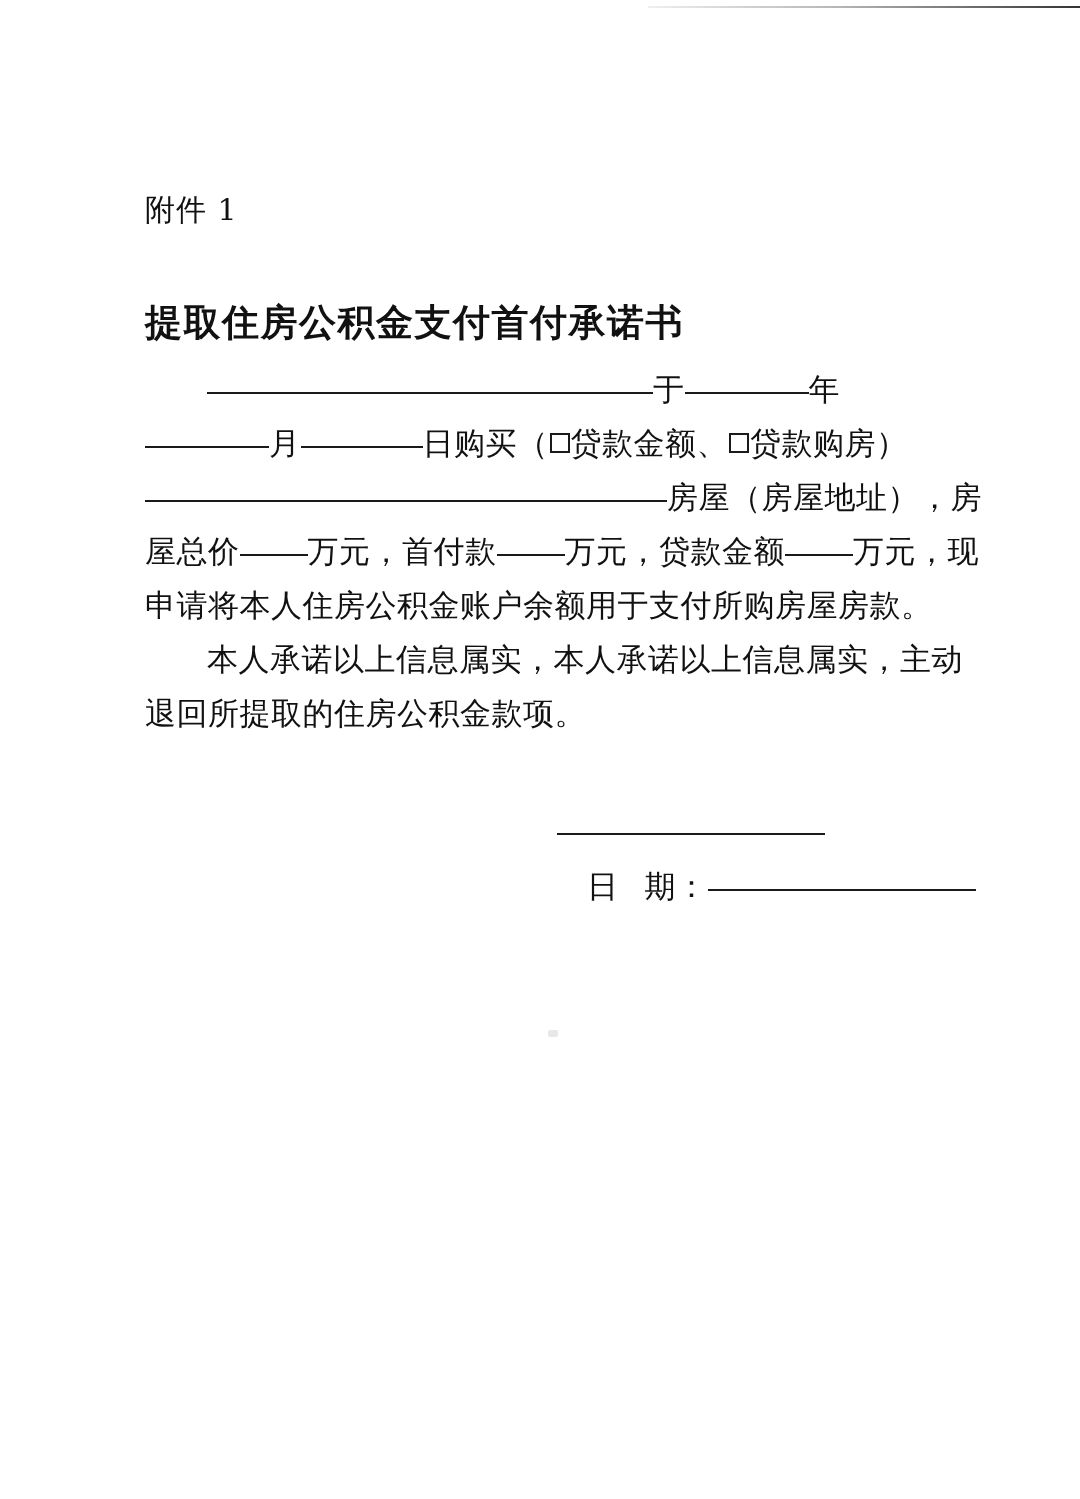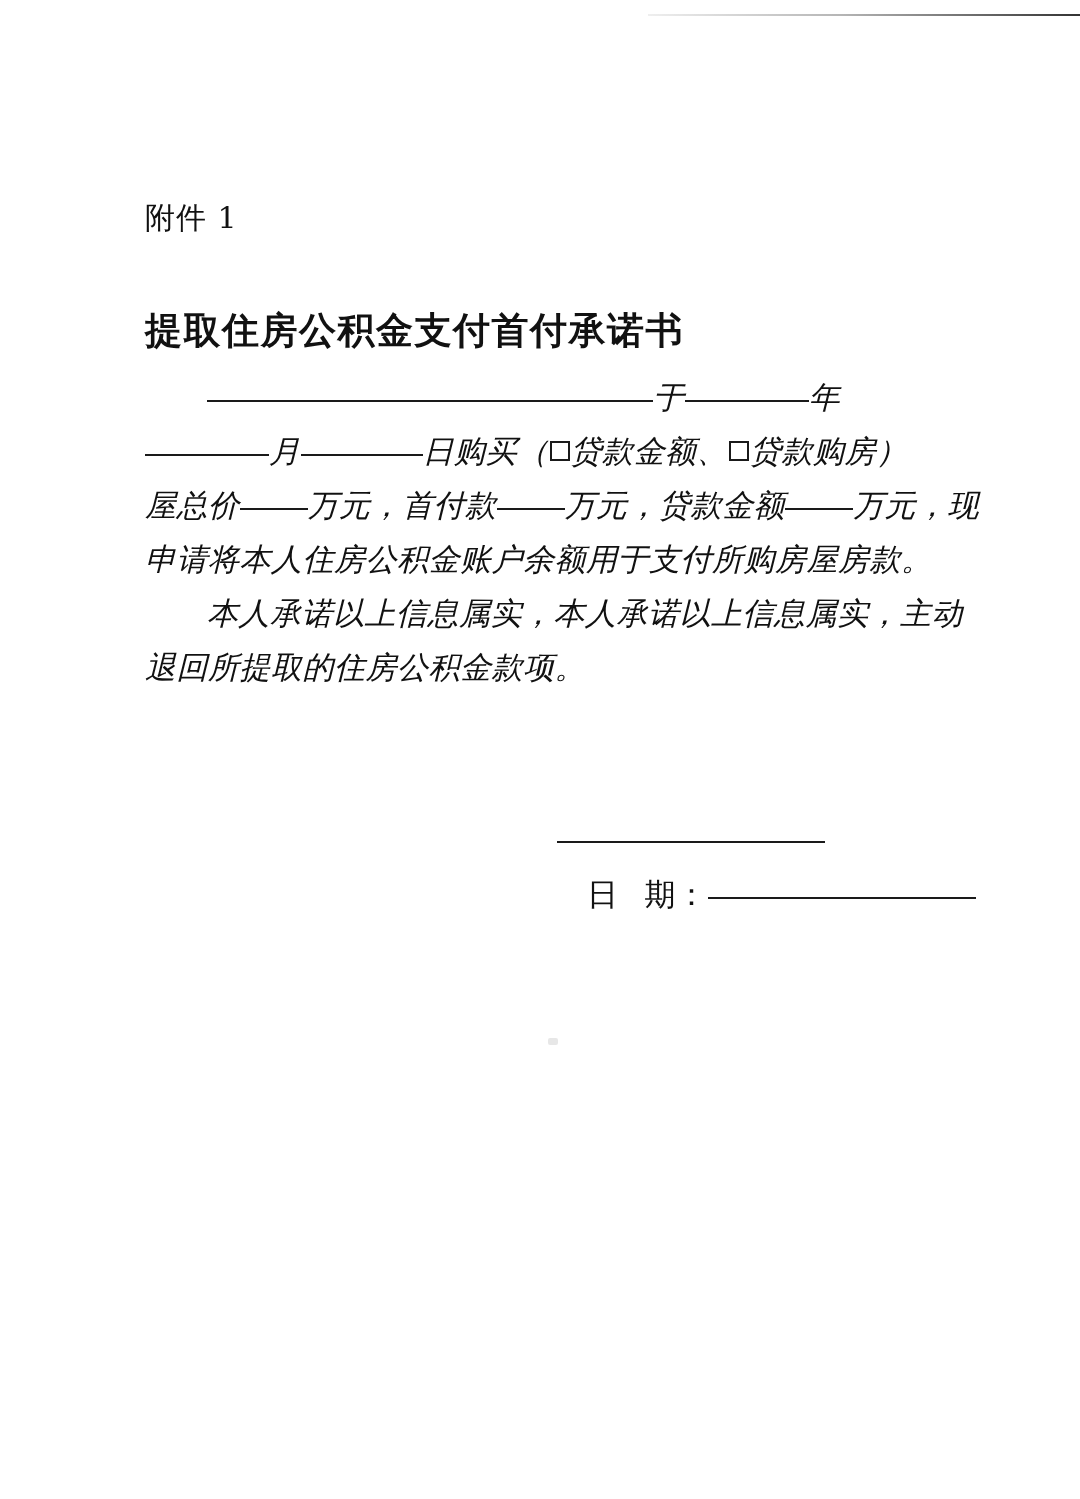--- a/index.html
+++ b/index.html
@@ -11,21 +11,21 @@
   body {
     font-family: "DejaVu Serif", "Liberation Serif", serif;
     color: #111111;
     -webkit-font-smoothing: antialiased;
   }
 
   .page {
     position: relative;
     width: 1080px;
     height: 1169px;
-    margin: 12px auto;
+    margin: 4px auto;
     background: #ffffff;
     overflow: hidden;
   }
 
   
   .scan-top-edge {
     position: absolute;
     top: 2px;
     left: 648px;
     width: 432px;
@@ -75,21 +75,20 @@
     letter-spacing: 1.5px;
     white-space: nowrap;
   }
 
   
   .body-block {
     position: absolute;
     left: 0;
     top: 358px;
     width: 790px;
-    font-style: italic;
   }
   .line {
     height: 54px;
     line-height: 54px;
     font-size: 31px;
     letter-spacing: 0.5px;
     white-space: nowrap;
   }
   .indent-2 { padding-left: 62px; }
 
@@ -168,20 +167,23 @@
     <div class="body-block">
 
       <div class="line indent-2">
         <span class="blank w-name"></span><span>于</span><span class="blank w-year"></span><span>年</span>
       </div>
 
       <div class="line">
         <span class="blank w-month"></span><span>月</span><span class="blank w-day"></span><span>日购买（</span><span class="cbox"></span><span>贷款金额、</span><span class="cbox"></span><span>贷款购房）</span>
       </div>
 
+      <div class="line">
+        <span class="blank w-address"></span><span>房屋（房屋地址），房</span>
+      </div>
 
       <div class="line">
         <span>屋总价</span><span class="blank w-amount"></span><span>万元，首付款</span><span class="blank w-amount"></span><span>万元，贷款金额</span><span class="blank w-amount"></span><span>万元，现</span>
       </div>
 
       <div class="line">申请将本人住房公积金账户余额用于支付所购房屋房款。</div>
 
       <div class="line indent-2">本人承诺以上信息属实，本人承诺以上信息属实，主动</div>
 
       <div class="line">退回所提取的住房公积金款项。</div>

